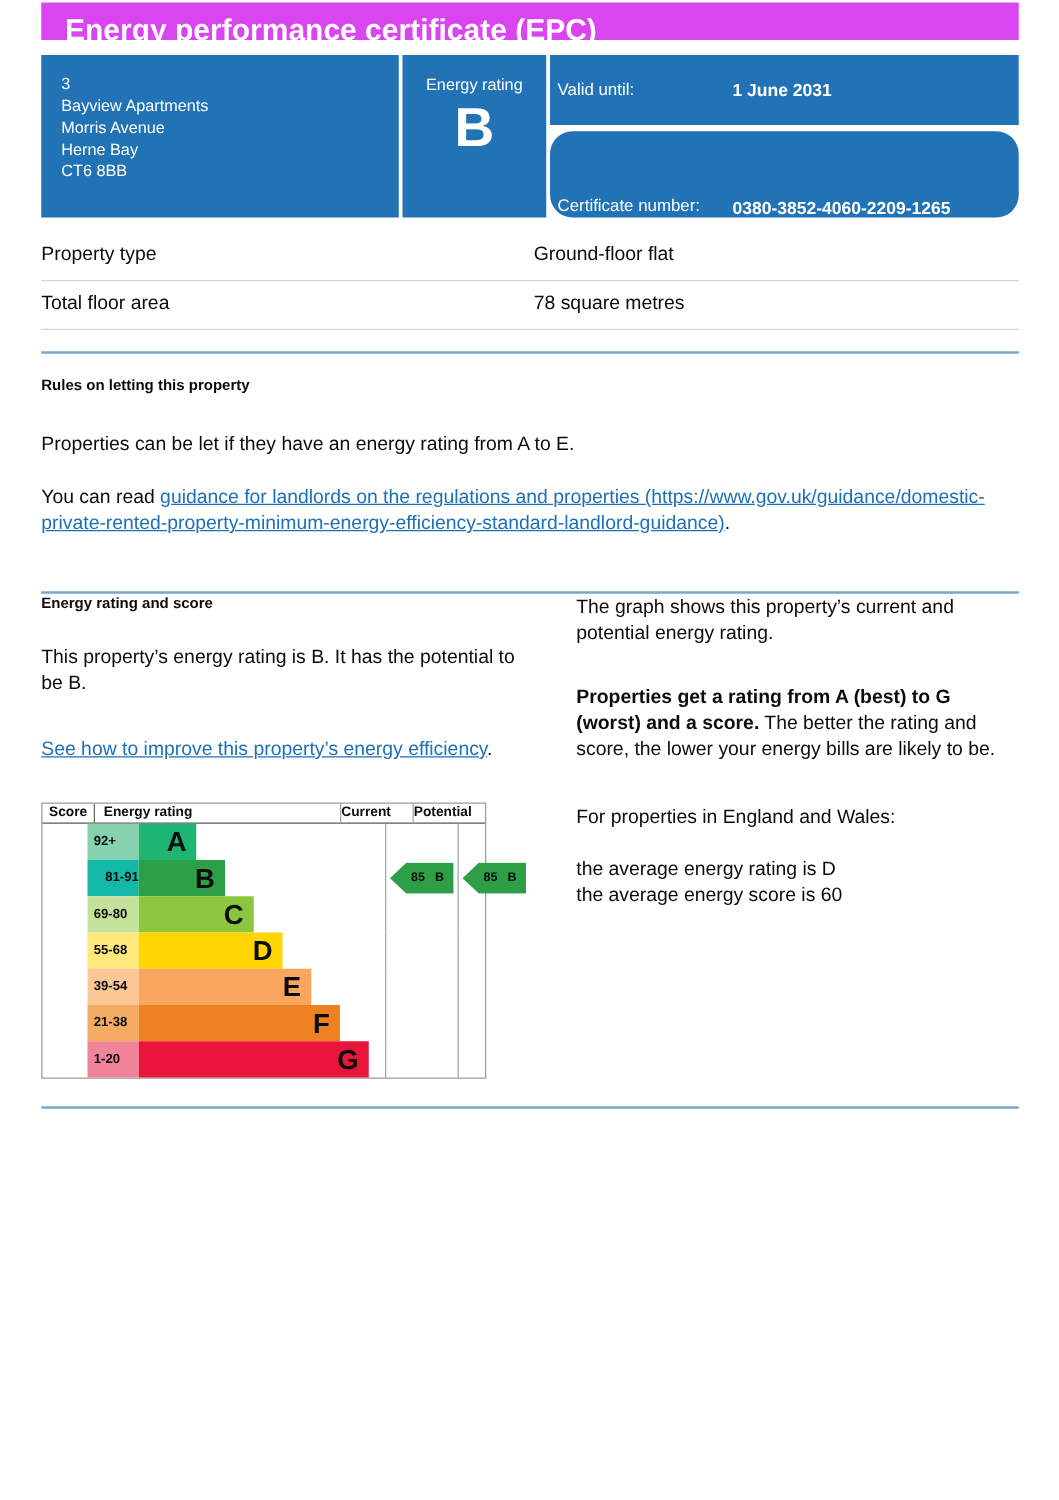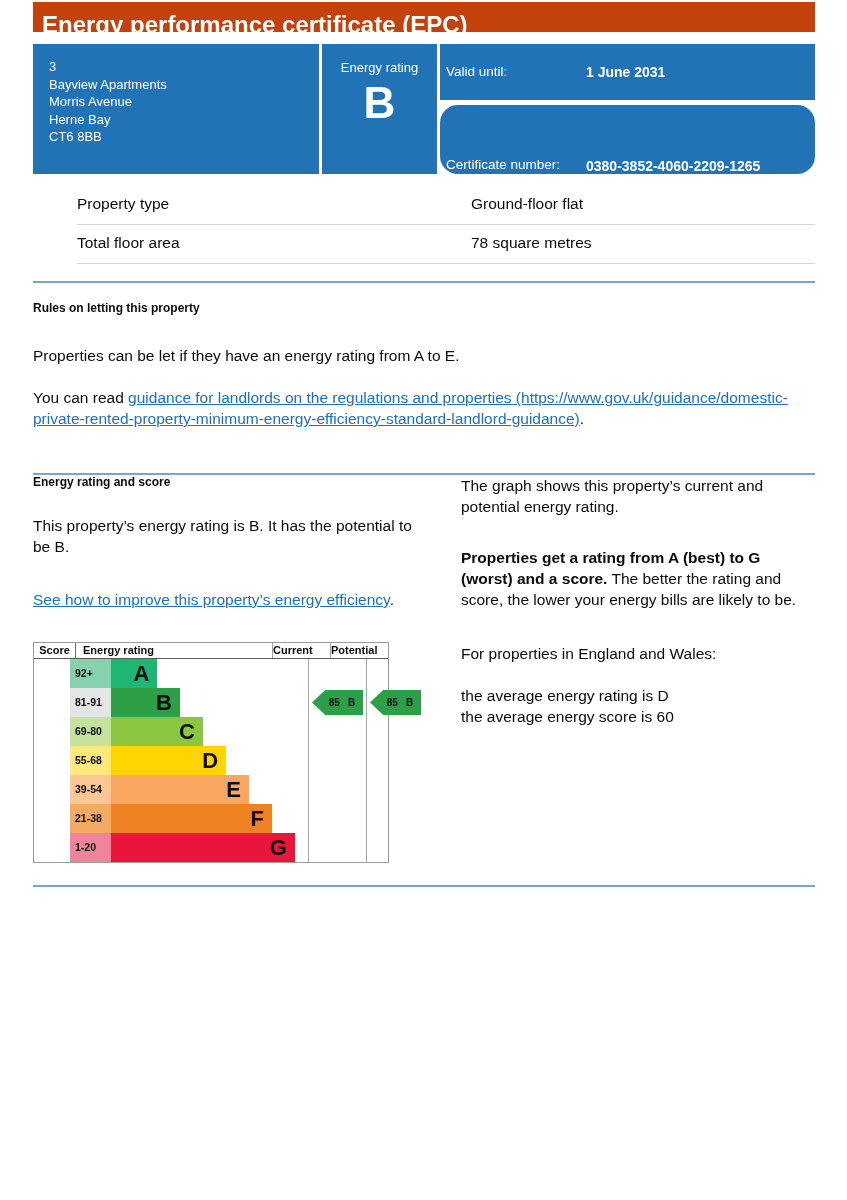--- a/index.html
+++ b/index.html
@@ -7,43 +7,43 @@
   body {
     width: 847px; height: 1200px;
     font-family: "Liberation Sans", "DejaVu Sans", sans-serif;
     color: #0b0c0c;
     position: relative;
   }
   .page { padding: 2px 32px 0 33px; }
 
   
   .banner {
-    background: #c2410c; color: #ffffff;
+    background: #d946ef; color: #ffffff;
     height: 30px; line-height: 46px;
-    padding-left: 9px;
+    padding-left: 19px;
     font-size: 24px; font-weight: bold;
   }
 
   
   .summary { display: flex; gap: 3px; margin-top: 12px; height: 130px; }
   .blue { background: #2173b6; color: #ffffff; }
   .addr-box { width: 286px; padding: 14px 16px; font-size: 13px; line-height: 17.5px; }
   .rating-box { width: 115px; text-align: center; padding-top: 16px; }
   .rating-box .rating-label { font-size: 13px; }
   .rating-box .rating-letter { font-size: 44px; font-weight: bold; line-height: 48px; margin-top: 4px; }
   .detail-box { flex: 1; display: flex; flex-direction: column; gap: 5px; background: #ffffff; }
   .detail-row { flex: 1; display: flex; padding-left: 6px; }
   .detail-row.top { align-items: center; }
   .detail-row.bottom { align-items: flex-end; padding-top: 13px; border-radius: 18px; }
   .detail-label { width: 140px; font-size: 13.5px; line-height: 18px; }
   .detail-value { font-size: 14px; font-weight: bold; }
   .detail-row.bottom .detail-value { margin-top: 2px; }
 
   
-  .prop-table { margin-top: 12px; margin-left: 44px; }
+  .prop-table { margin-top: 12px; }
   .prop-row { position: relative; padding: 9px 0 11px 0; border-bottom: 1px solid #d6d6d6; font-size: 15.5px; }
   .prop-value { position: absolute; left: 394px; top: 9px; }
 
   
   .blue-rule { border: none; border-top: 2px solid #7aa6c9; margin: 0; }
   .rule-1 { margin-top: 17px; }
   .rule-2 { margin-top: 44px; }
   .rule-3 { margin-top: 22px; }
 
   
@@ -158,21 +158,21 @@
               <div class="epc-score" style="background: rgb(135, 210, 174);">92+</div>
               <div>
                 <div class="epc-bar" style="background: rgb(31, 181, 115); width: 23.5%;">
                   <span class="epc-letter">A</span>
                 </div>
               </div>
               <div class="epc-cur-cell"></div>
               <div class="epc-pot-cell"></div>
             </div>
             <div class="epc-row">
-              <div class="epc-score" style="background: #e5e5e5;">81-91</div>
+              <div class="epc-score" style="background: #14b8a6; text-align: right;">81-91</div>
               <div>
                 <div class="epc-bar" style="background: rgb(45, 159, 71); width: 35%;">
                   <span class="epc-letter">B</span>
                 </div>
               </div>
               <div class="epc-cur-cell">
                 <div class="epc-arrow" style="background: rgb(45, 159, 71);">
                   <span>85</span>
                   <span>B</span>
                 </div>

